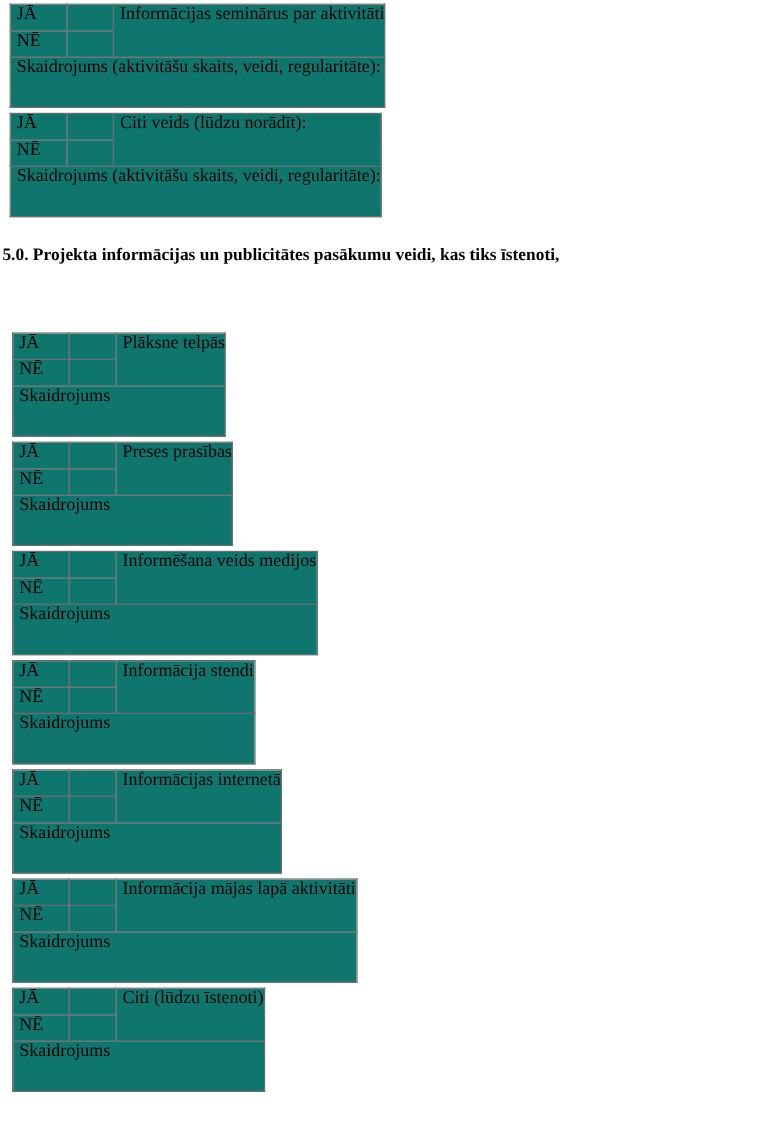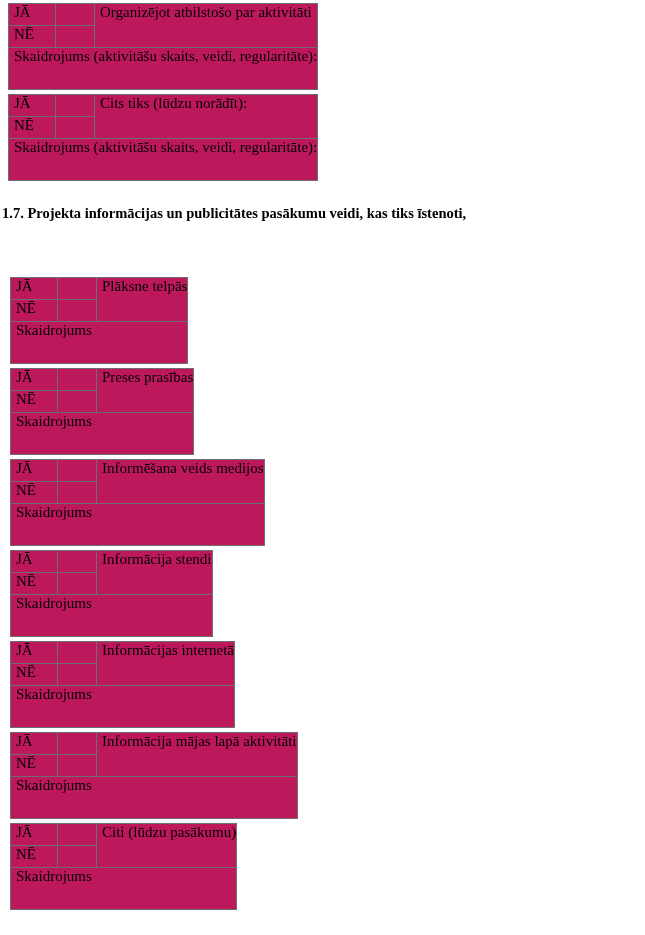--- a/index.html
+++ b/index.html
@@ -26,21 +26,21 @@
   .form-table {
     border-collapse: collapse;
     table-layout: fixed;
     font-size: 15px;
     line-height: 1.05;
   }
   .form-table td {
     border: 1px solid #6e6e6e;
     vertical-align: top;
     padding: 1px 0 0 5px;
-    background: #be185d;
+    background: #0f766e;
   }
   .col-label  { width: 47px; }
   .col-check  { width: 39px; }
   .col-text   { width: auto; }
 
   .r-opt td { height: 20px; }
   .r-note td { height: 40px; margin-top: 19px; }
 
   .cell-opt-label { white-space: nowrap; }
   .cell-check { padding: 0; }
@@ -93,21 +93,21 @@
         <table class="form-table">
           <colgroup>
             <col class="col-label">
             <col class="col-check">
             <col class="col-text">
           </colgroup>
           <tbody>
             <tr class="r-opt">
               <td class="cell-opt-label">JĀ</td>
               <td class="cell-check"></td>
-              <td class="cell-desc" rowspan="2">Organizējot atbilstošo par aktivitāti</td>
+              <td class="cell-desc" rowspan="2">Informācijas seminārus par aktivitāti</td>
             </tr>
             <tr class="r-opt">
               <td class="cell-opt-label">NĒ</td>
               <td class="cell-check"></td>
             </tr>
             <tr class="r-note">
               <td class="cell-note" colspan="3">Skaidrojums (aktivitāšu skaits, veidi, regularitāte):</td>
             </tr>
           </tbody>
         </table>
@@ -116,36 +116,36 @@
         <table class="form-table">
           <colgroup>
             <col class="col-label">
             <col class="col-check">
             <col class="col-text">
           </colgroup>
           <tbody>
             <tr class="r-opt">
               <td class="cell-opt-label">JĀ</td>
               <td class="cell-check"></td>
-              <td class="cell-desc" rowspan="2">Cits tiks (lūdzu norādīt):</td>
+              <td class="cell-desc" rowspan="2">Citi veids (lūdzu norādīt):</td>
             </tr>
             <tr class="r-opt">
               <td class="cell-opt-label">NĒ</td>
               <td class="cell-check"></td>
             </tr>
             <tr class="r-note">
               <td class="cell-note" colspan="3">Skaidrojums (aktivitāšu skaits, veidi, regularitāte):</td>
             </tr>
           </tbody>
         </table>
       </div>
     </div>
 
   <div class="section-heading">
-    <div>1.7. Projekta informācijas un publicitātes pasākumu veidi, kas tiks īstenoti,</div>
+    <div>5.0. Projekta informācijas un publicitātes pasākumu veidi, kas tiks īstenoti,</div>
   </div>
 
   <div id="group-main">
       <div class="block">
         <table class="form-table">
           <colgroup>
             <col class="col-label">
             <col class="col-check">
             <col class="col-text">
           </colgroup>
@@ -284,21 +284,21 @@
         <table class="form-table">
           <colgroup>
             <col class="col-label">
             <col class="col-check">
             <col class="col-text">
           </colgroup>
           <tbody>
             <tr class="r-opt">
               <td class="cell-opt-label">JĀ</td>
               <td class="cell-check"></td>
-              <td class="cell-desc" rowspan="2">Citi (lūdzu pasākumu)</td>
+              <td class="cell-desc" rowspan="2">Citi (lūdzu īstenoti)</td>
             </tr>
             <tr class="r-opt">
               <td class="cell-opt-label">NĒ</td>
               <td class="cell-check"></td>
             </tr>
             <tr class="r-note">
               <td class="cell-note" colspan="3">Skaidrojums</td>
             </tr>
           </tbody>
         </table>

